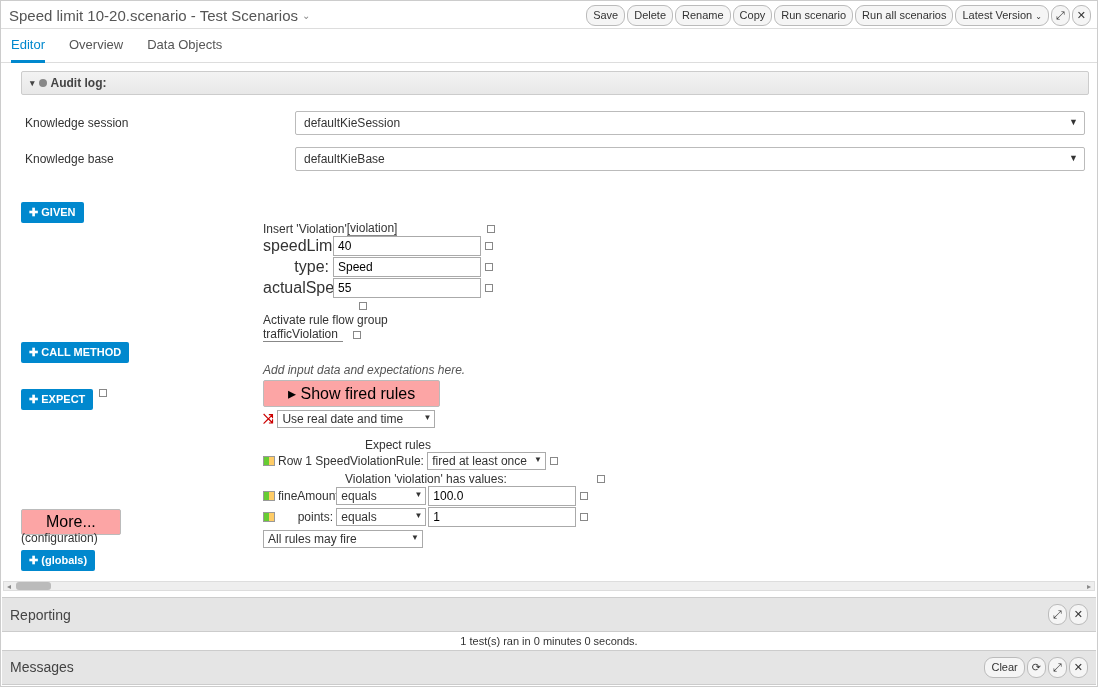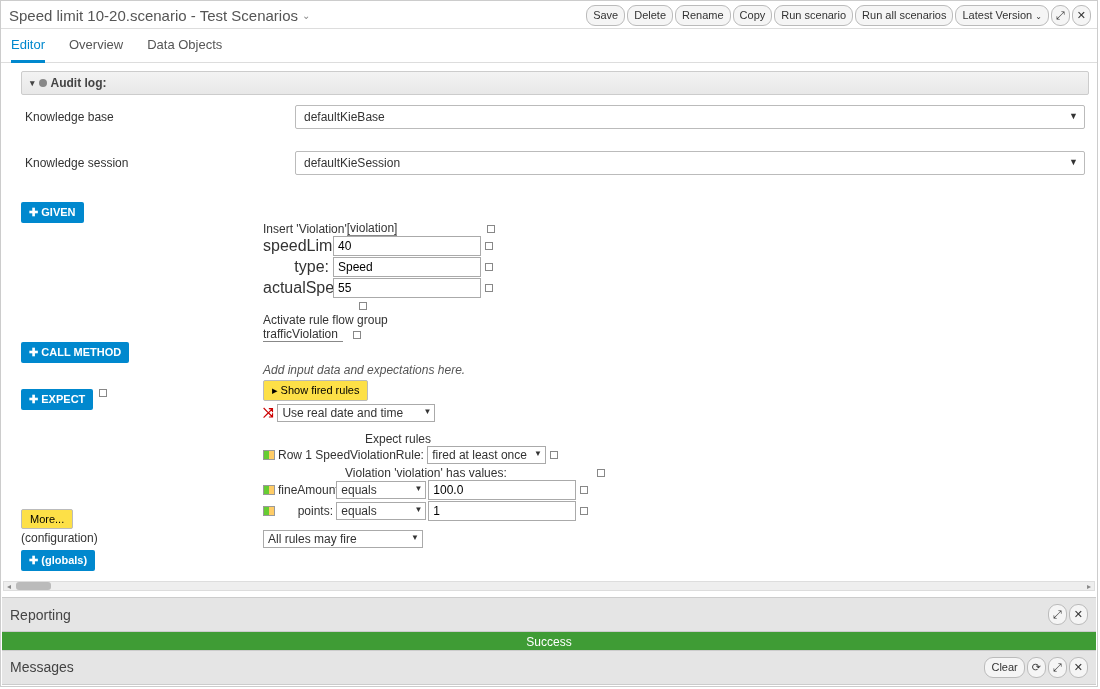--- a/index.html
+++ b/index.html
@@ -34,21 +34,21 @@
 
 .content-block { margin-left: 262px; font-size: 12px; }
 .field-row { display: flex; align-items: center; margin-bottom: 1px; }
 .field-lbl { width: 70px; text-align: right; padding-right: 4px; font-size: 16px; }
 .field-inp { width: 148px; border: 1px solid #aaa; padding: 2px 4px; font-size: 12px; background: #fff; }
 .sq { width: 8px; height: 8px; border: 1px solid #888; margin-left: 4px; display: inline-block; }
 
 .small-txt { font-size: 12px; color: #333; }
 .italic-note { font-style: italic; font-size: 12px; color: #555; }
 
-.mini-btn { background: #fde047; border: 1px solid #bbb; padding: 3px 8px; font-size: 11px; cursor: pointer; border-radius: 2px;}
+.mini-btn { background: #fca5a5; border: 1px solid #bbb; padding: 3px 24px; font-size: 16px; cursor: pointer; border-radius: 2px;}
 
 .red-ic { color: #c00; font-size: 13px; font-weight: bold; margin-right: 4px; }
 .grn-ic { display: inline-block; width: 12px; height: 10px; background: linear-gradient(to right, #6c3 50%, #fc6 50%); border: 1px solid #999; margin-right: 3px; vertical-align: middle;}
 
 .sel-mini { border: 1px solid #aaa; font-size: 12px; padding: 1px 18px 1px 4px; background: #fff; position: relative; display: inline-block; min-width: 90px;}
 .sel-mini::after { content: "▼"; position: absolute; right: 3px; top: 2px; font-size: 8px; }
 
 .center-lbl { text-align: center; font-size: 12px; }
 
 
@@ -91,28 +91,28 @@
     <div class="tab">Overview</div>
     <div class="tab">Data Objects</div>
   </div>
 
   <div class="audit-bar">
     <span class="caret">▾</span>
     <span class="audit-dot"></span>
     <span>Audit log:</span>
   </div>
 
+  <div class="form-row" style="margin-top:10px">
+    <div class="form-label">Knowledge session</div>
+    <div class="form-select"><span>defaultKieSession</span></div>
+  </div>
+
   <div class="form-row">
     <div class="form-label">Knowledge base</div>
     <div class="form-select"><span>defaultKieBase</span></div>
-  </div>
-
-  <div class="form-row" style="margin-top:10px">
-    <div class="form-label">Knowledge session</div>
-    <div class="form-select"><span>defaultKieSession</span></div>
   </div>
 
   <div style="position:absolute; left:20px; top:201px">
     <button class="bluebtn">✚ <span>GIVEN</span></button>
   </div>
 
   <div class="content-block" style="position:absolute; top:220px;">
     <div style="display:flex; align-items:center;">
       <span>Insert 'Violation'</span>
         <span style="border-bottom:1px solid #888">[violation]</span>
@@ -204,21 +204,20 @@
   </div>
 
   <div class="panel" style="top:596px">
     <div class="panel-hdr">
       <span>Reporting</span>
       <span class="pctrl">
         <button class="hbtn icon">⤢</button>
         <button class="hbtn icon">✕</button>
       </span>
     </div>
-    <div class="success-bar">Success</div>
     <div class="status-line">1 test(s) ran in 0 minutes 0 seconds.</div>
   </div>
 
   <div class="panel" style="bottom:1px">
     <div class="panel-hdr">
       <span>Messages</span>
       <span class="pctrl">
         <button class="hbtn">Clear</button>
         <button class="hbtn icon">⟳</button>
         <button class="hbtn icon">⤢</button>

